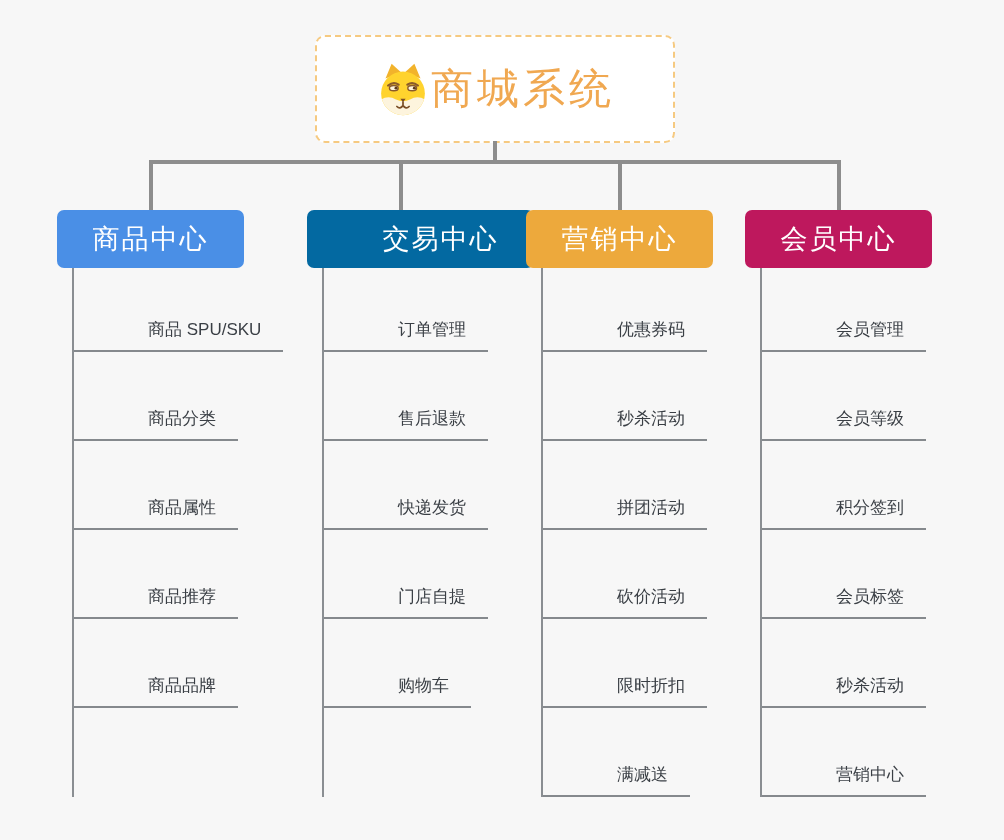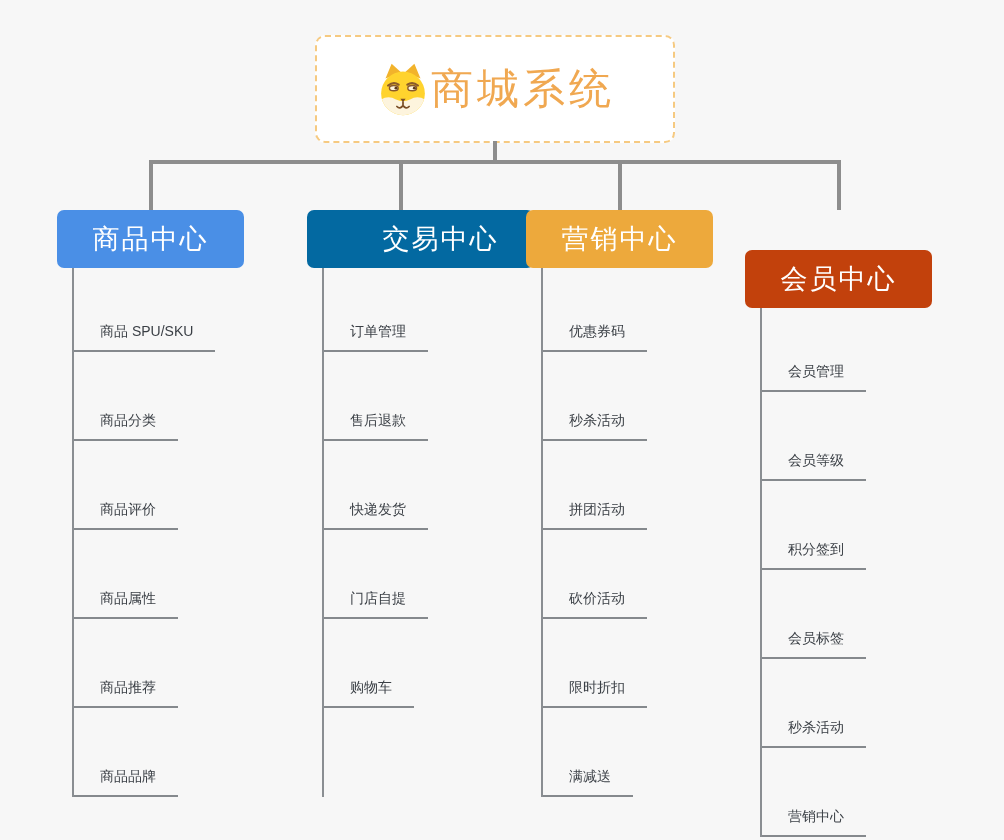--- a/index.html
+++ b/index.html
@@ -83,22 +83,23 @@
     align-items: flex-end;
   }
   .leaf-row.first { height: 84px; }
   .leaf {
     width: fit-content;
     white-space: nowrap;
     border-bottom: 2px solid #85898d;
     padding: 0 22px 9px 26px;
   }
   .leaf-label {
-    font-size: 14px;
+    font-size: 17px;
     color: #3a3f45;
+    margin-left: 48px;
   }
 </style>
 </head>
 <body>
 
 <div class="canvas">
 
   <div class="root-node">
     <svg class="root-icon" viewBox="0 0 64 64" aria-hidden="true">
       <polygon points="12,20 19,3 30,13" fill="#f2b32b"></polygon>
@@ -132,23 +133,20 @@
   <div class="branch b1">
     <div class="branch-header" style="background-color: rgb(74, 143, 230);">商品中心</div>
     <div class="branch-body">
       <div class="leaf-row first">
           <div class="leaf"><span class="leaf-label">商品 SPU/SKU</span></div>
         </div>
       <div class="leaf-row">
           <div class="leaf"><span class="leaf-label">商品分类</span></div>
         </div>
       <div class="leaf-row">
-          <div class="leaf"><span class="leaf-label">商品评价</span></div>
-        </div>
-      <div class="leaf-row">
           <div class="leaf"><span class="leaf-label">商品属性</span></div>
         </div>
       <div class="leaf-row">
           <div class="leaf"><span class="leaf-label">商品推荐</span></div>
         </div>
       <div class="leaf-row">
           <div class="leaf"><span class="leaf-label">商品品牌</span></div>
         </div>
     </div>
   </div>
@@ -192,21 +190,21 @@
       <div class="leaf-row">
           <div class="leaf"><span class="leaf-label">限时折扣</span></div>
         </div>
       <div class="leaf-row">
           <div class="leaf"><span class="leaf-label">满减送</span></div>
         </div>
     </div>
   </div>
 
   <div class="branch b4">
-    <div class="branch-header" style="background-color: #c2410c; margin-top: 40px;">会员中心</div>
+    <div class="branch-header" style="background-color: #be185d;">会员中心</div>
     <div class="branch-body">
       <div class="leaf-row first">
           <div class="leaf"><span class="leaf-label">会员管理</span></div>
         </div>
       <div class="leaf-row">
           <div class="leaf"><span class="leaf-label">会员等级</span></div>
         </div>
       <div class="leaf-row">
           <div class="leaf"><span class="leaf-label">积分签到</span></div>
         </div>

